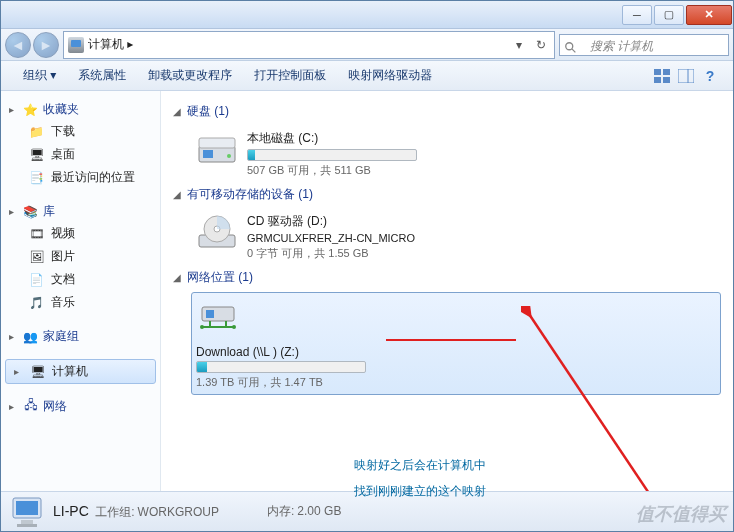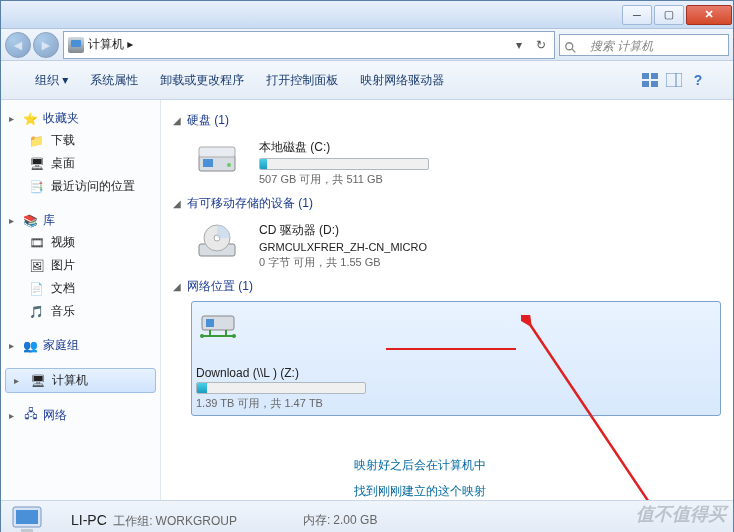--- a/index.html
+++ b/index.html
@@ -19,52 +19,52 @@
 .nav-arrow.disabled { opacity: 0.5; }
 .addressbar { flex: 1; height: 28px; border: 1px solid #8fa8c8; background: #fff; display: flex; align-items: center; padding: 0 4px; gap: 4px; }
 .addr-icon { width: 16px; height: 16px; background: linear-gradient(to bottom, #d0d8e0, #808890); border-radius: 2px; position: relative; }
 .addr-icon::after { content: ""; position: absolute; left: 3px; top: 3px; width: 10px; height: 7px; background: #4a90d9; border-radius: 1px; }
 .addr-text { flex: 1; color: #222; }
 .addr-ctrl { width: 18px; height: 18px; color: #555; display: flex; align-items: center; justify-content: center; }
 .searchbox { width: 170px; height: 22px; border: 1px solid #8fa8c8; background: #fff; display: flex; align-items: flex-end; padding: 0 4px; gap: 12px; color: #888; font-style: italic; }
 .searchbox svg { width: 14px; height: 14px; }
 
 
-.toolbar { height: 39px; background: linear-gradient(to bottom, #f4f8fd, #e4ecf6); border-bottom: 1px solid #c8d6e8; display: flex; align-items: center; padding: 0 24px; gap: 2px; }
+.toolbar { height: 30px; background: linear-gradient(to bottom, #f4f8fd, #e4ecf6); border-bottom: 1px solid #c8d6e8; display: flex; align-items: center; padding: 0 12px; gap: 2px; }
 .tool-btn { padding: 4px 10px; color: #1a3a6e; border-radius: 3px; }
 .tool-sep { flex: 1; }
 .tool-icon { width: 22px; height: 22px; display: flex; align-items: center; justify-content: center; color: #3a5a8a; }
 
 
 .main { display: flex; height: 400px; }
 .sidebar { width: 160px; background: #fafcfe; border-right: 1px solid #e0e8f0; padding: 8px 0; overflow: hidden; }
 .sb-group { margin-bottom: 12px; }
 .sb-header { display: flex; align-items: center; gap: 4px; padding: 2px 8px; color: #1a3a8e; font-weight: normal; }
 .sb-item { display: flex; align-items: center; gap: 6px; padding: 3px 8px 3px 28px; color: #222; }
 .sb-item.selected { background: linear-gradient(to bottom, #e8f2ff, #d0e4fc); border: 1px solid #a0c0e8; border-radius: 3px; margin: 0 4px; padding-left: 24px; }
 .icon16 { width: 16px; height: 16px; display: inline-flex; align-items: center; justify-content: center; flex-shrink: 0; }
 .chevron { width: 10px; color: #666; font-size: 10px; }
 
 .content { flex: 1; padding: 8px 12px; background: #fff; overflow: hidden; position: relative; }
 .section-header { display: flex; align-items: center; gap: 4px; color: #1a3a8e; margin: 4px 0 6px 0; }
-.drive-item { display: flex; align-items: flex-start; gap: 20px; padding: 4px; margin-left: 18px; margin-bottom: 4px; justify-content: flex-end; }
+.drive-item { display: flex; align-items: flex-start; gap: 8px; padding: 4px; margin-left: 18px; margin-bottom: 4px; justify-content: flex-end; }
 .drive-item.selected { border: 1px solid #7da2ce; background: linear-gradient(to bottom, #eaf3ff, #d8e9fc); border-radius: 3px; flex-direction: column; }
 .drive-icon { width: 44px; height: 40px; flex-shrink: 0; display: flex; align-items: center; justify-content: center; }
 .drive-info { flex: 1; min-width: 0; }
 .drive-name { color: #222; margin-bottom: 2px; }
 .usage-bar { width: 170px; height: 12px; border: 1px solid #b0b8c0; background: #f0f0f0; border-radius: 2px; overflow: hidden; margin-bottom: 2px; }
 .usage-fill { height: 100%; background: linear-gradient(to bottom, #4ad0e8, #1a9cc0); }
 .drive-status { color: #666; font-size: 11px; }
 
 .red-underline { position: absolute; left: 225px; top: 248px; width: 130px; height: 2px; background: #e02020; }
 .annotation { position: absolute; left: 354px; top: 452px; color: #0369a1; font-size: 20px; line-height: 26px; font-family: "SimSun", serif; }
 .arrow-svg { position: absolute; left: 360px; top: 215px; pointer-events: none; }
 
 
-.statusbar { height: 40px; background: linear-gradient(to bottom, #f0f5fc, #dfe8f4); border-top: 1px solid #c8d6e8; display: flex; align-items: center; padding: 1px 8px; gap: 26px; }
+.statusbar { height: 40px; background: linear-gradient(to bottom, #f0f5fc, #dfe8f4); border-top: 1px solid #c8d6e8; display: flex; align-items: center; padding: 1px 8px; gap: 8px; }
 .status-icon { width: 36px; height: 32px; }
 .status-text { color: #333; }
 .status-text .pc-name { font-size: 14px; color: #222; }
 .status-text .sub { color: #666; font-size: 11px; }
 
 .watermark { position: absolute; right: 8px; bottom: 6px; color: rgba(100,110,120,0.35); font-size: 18px; font-style: italic; font-weight: bold; }
 </style>
 </head>
 <body>
 

